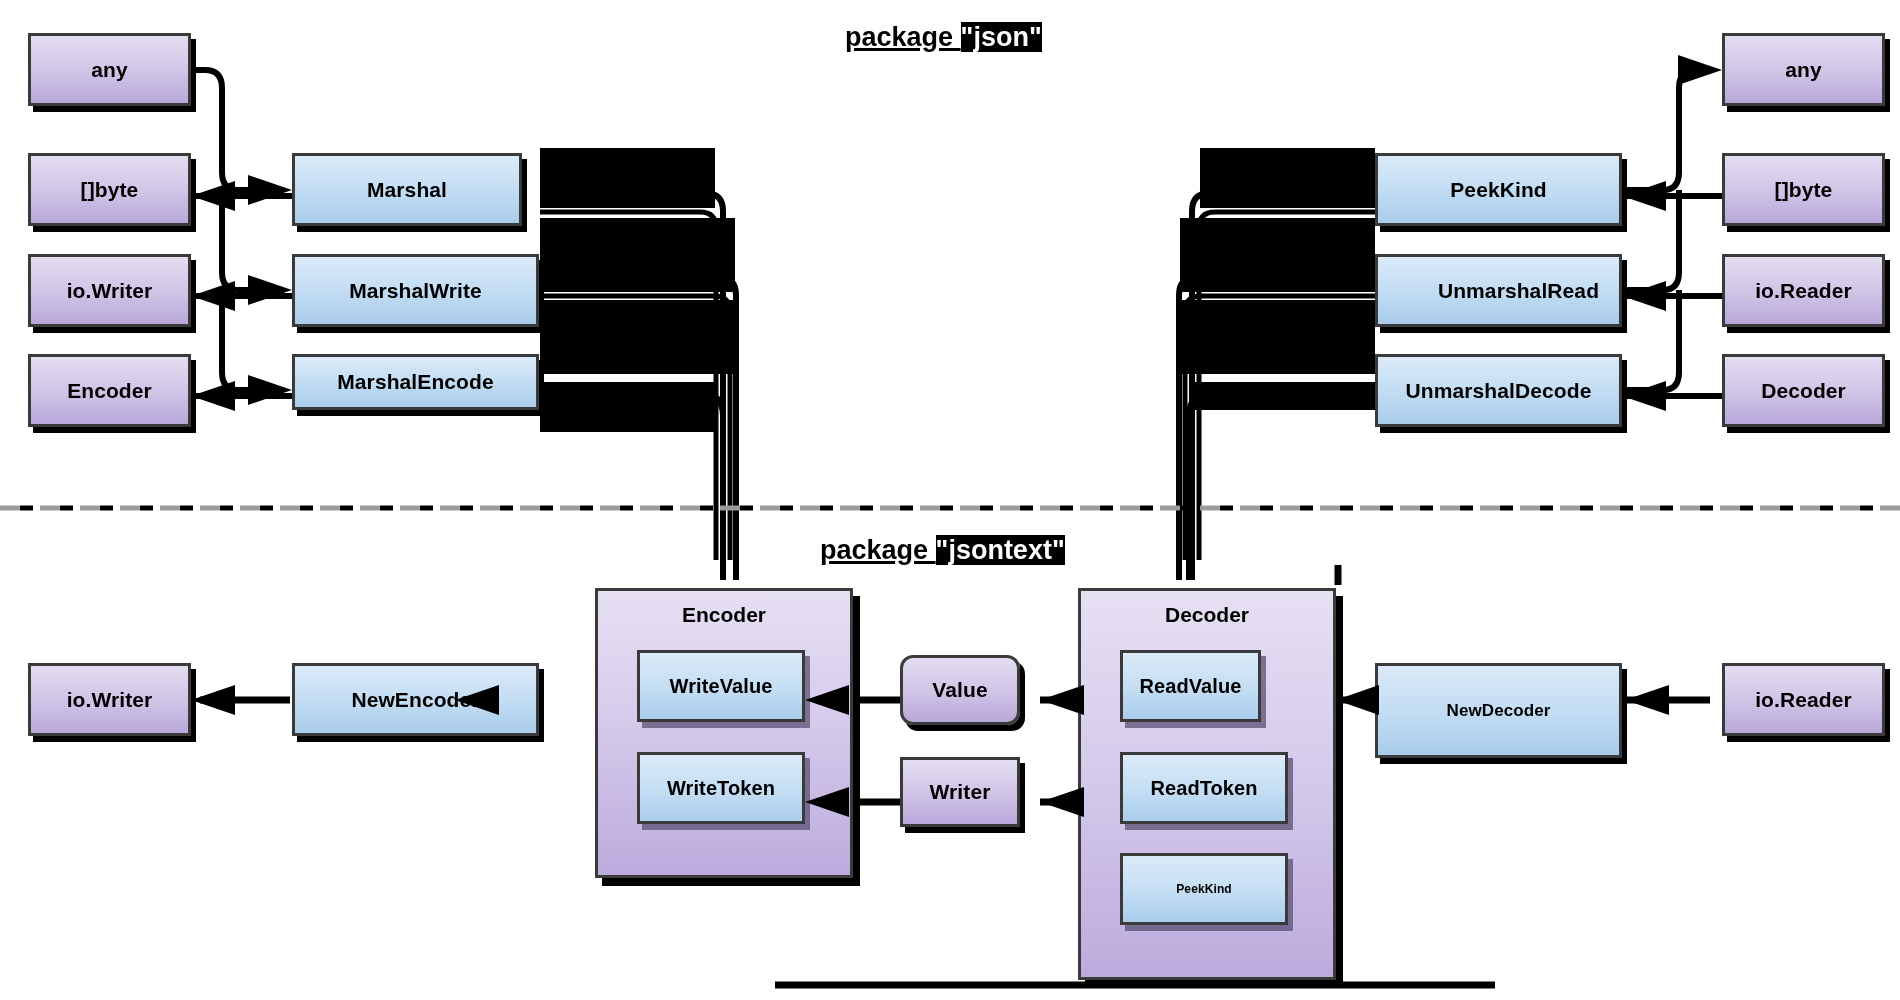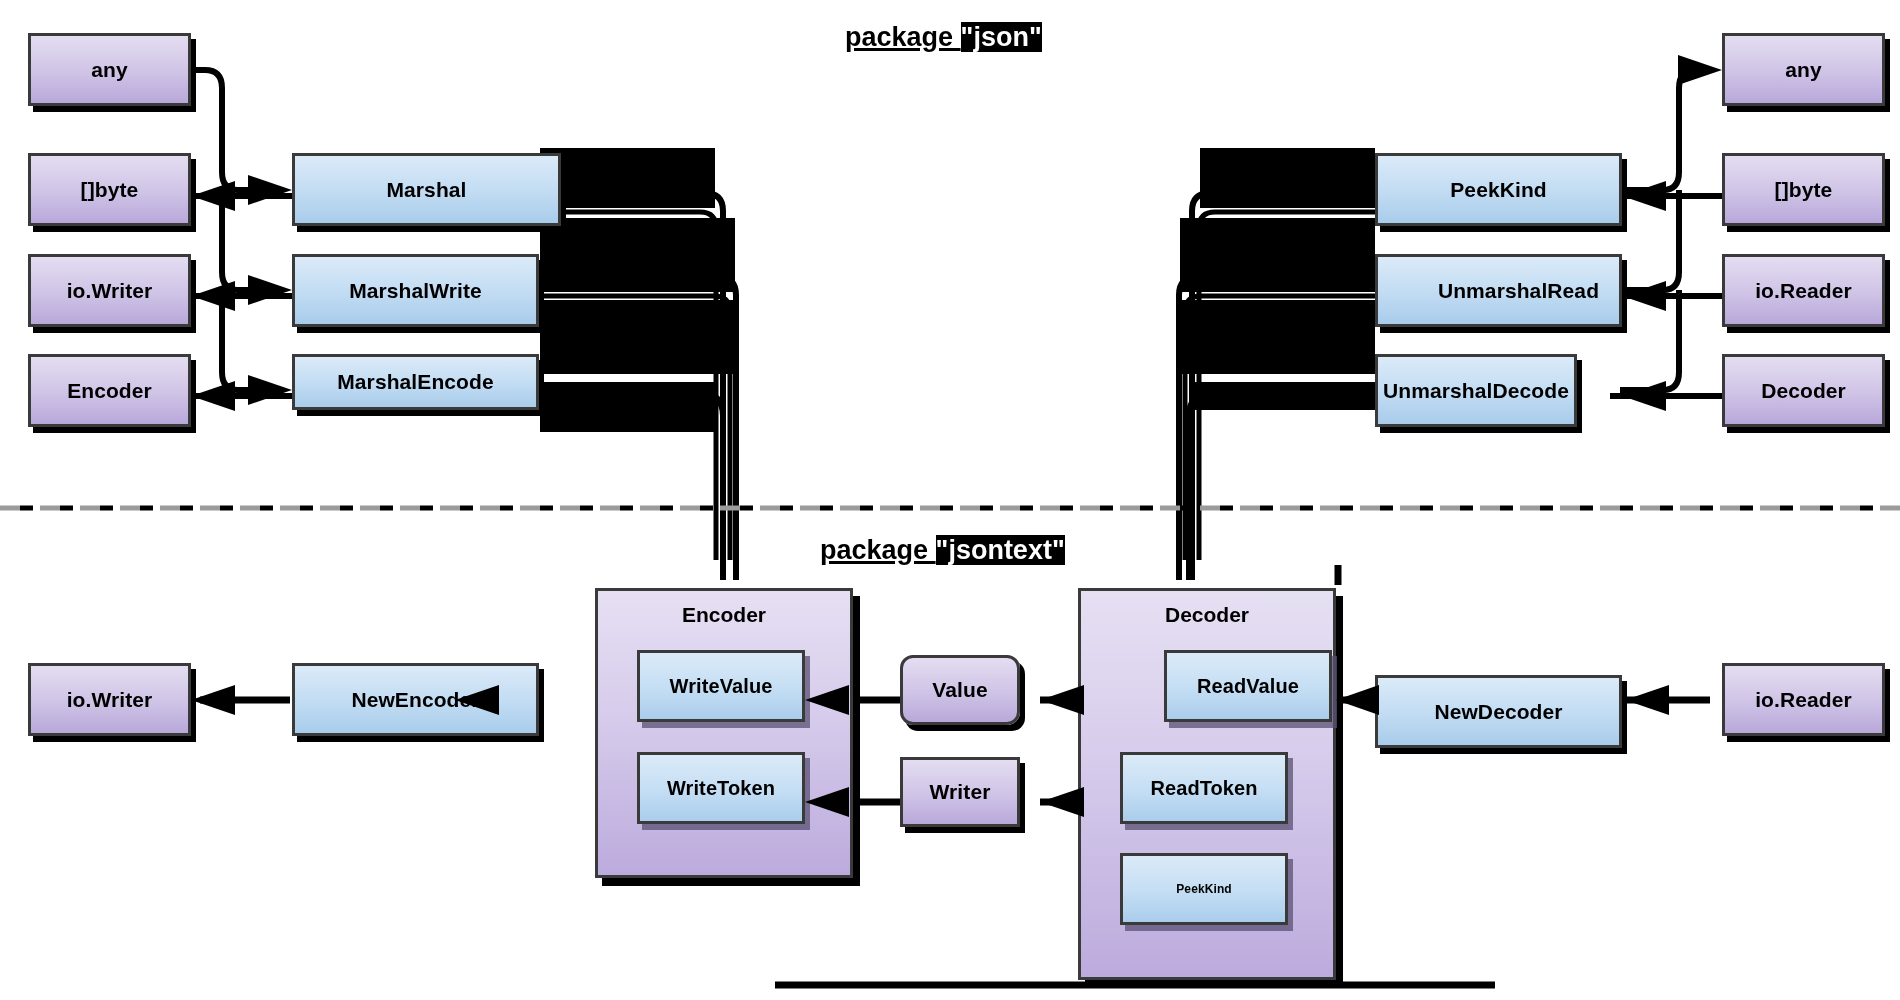--- a/index.html
+++ b/index.html
@@ -116,41 +116,41 @@
     </div>
 
   <div class="node type-node" style="left:28px;top:254px;width:163px;height:73px;font-size:21px;">
     <span class="lbl">io.Writer</span>
     </div>
 
   <div class="node type-node" style="left:28px;top:354px;width:163px;height:73px;font-size:21px;">
     <span class="lbl">Encoder</span>
     </div>
 
-  <div class="node func-node" style="left:292px;top:153px;width:269px;height:73px;font-size:21px;">
+  <div class="node func-node" style="left:292px;top:153px;width:230px;height:73px;font-size:21px;">
     <span class="lbl">Marshal</span>
     </div>
 
   <div class="node func-node" style="left:292px;top:254px;width:247px;height:73px;font-size:21px;">
     <span class="lbl">MarshalWrite</span>
     </div>
 
   <div class="node func-node" style="left:292px;top:354px;width:247px;height:56px;font-size:21px;">
     <span class="lbl">MarshalEncode</span>
     </div>
 
   <div class="node func-node" style="left:1375px;top:153px;width:247px;height:73px;font-size:21px;">
     <span class="lbl">PeekKind</span>
     </div>
 
   <div class="node func-node" style="left:1375px;top:254px;width:247px;height:73px;font-size:21px;padding-left:40px;">
     <span class="lbl">UnmarshalRead</span>
     </div>
 
-  <div class="node func-node" style="left:1375px;top:354px;width:202px;height:73px;font-size:21px;">
+  <div class="node func-node" style="left:1375px;top:354px;width:247px;height:73px;font-size:21px;">
     <span class="lbl">UnmarshalDecode</span>
     </div>
 
   <div class="node type-node" style="left:1722px;top:33px;width:163px;height:73px;font-size:21px;">
     <span class="lbl">any</span>
     </div>
 
   <div class="node type-node" style="left:1722px;top:153px;width:163px;height:73px;font-size:21px;">
     <span class="lbl">[]byte</span>
     </div>
@@ -173,21 +173,21 @@
   <div class="node method-node" style="left:637px;top:650px;width:168px;height:72px;font-size:20px;">
     <span class="lbl">WriteValue</span>
     </div>
   <div class="node method-node" style="left:637px;top:752px;width:168px;height:72px;font-size:20px;">
     <span class="lbl">WriteToken</span>
     </div>
 
   <div class="container-node" style="left:1078px;top:588px;width:258px;height:392px;">
     <div class="container-title">Decoder</div>
   </div>
-  <div class="node method-node" style="left:1120px;top:650px;width:168px;height:72px;font-size:20px;margin-left:44px;">
+  <div class="node method-node" style="left:1120px;top:650px;width:141px;height:72px;font-size:20px;">
     <span class="lbl">ReadValue</span>
     </div>
   <div class="node method-node" style="left:1120px;top:752px;width:168px;height:72px;font-size:20px;">
     <span class="lbl">ReadToken</span>
     </div>
   <div class="node method-node" style="left:1120px;top:853px;width:168px;height:72px;font-size:12px;">
     <span class="lbl">PeekKind</span>
     </div>
 
   <div class="node type-node" style="left:900px;top:655px;width:120px;height:70px;font-size:21px;border-radius:13px;">
@@ -198,21 +198,21 @@
     </div>
 
   <div class="node type-node" style="left:28px;top:663px;width:163px;height:73px;font-size:21px;">
     <span class="lbl">io.Writer</span>
     </div>
 
   <div class="node func-node" style="left:292px;top:663px;width:247px;height:73px;font-size:21px;">
     <span class="lbl">NewEncoder</span>
     </div>
 
-  <div class="node func-node" style="left:1375px;top:663px;width:247px;height:73px;font-size:21px;margin-top:12px;">
+  <div class="node func-node" style="left:1375px;top:663px;width:247px;height:95px;font-size:17px;">
     <span class="lbl">NewDecoder</span>
     </div>
 
   <div class="node type-node" style="left:1722px;top:663px;width:163px;height:73px;font-size:21px;">
     <span class="lbl">io.Reader</span>
     </div>
 
   <svg class="wires wires-top" viewBox="0 0 1900 1000">
 
     <g>

